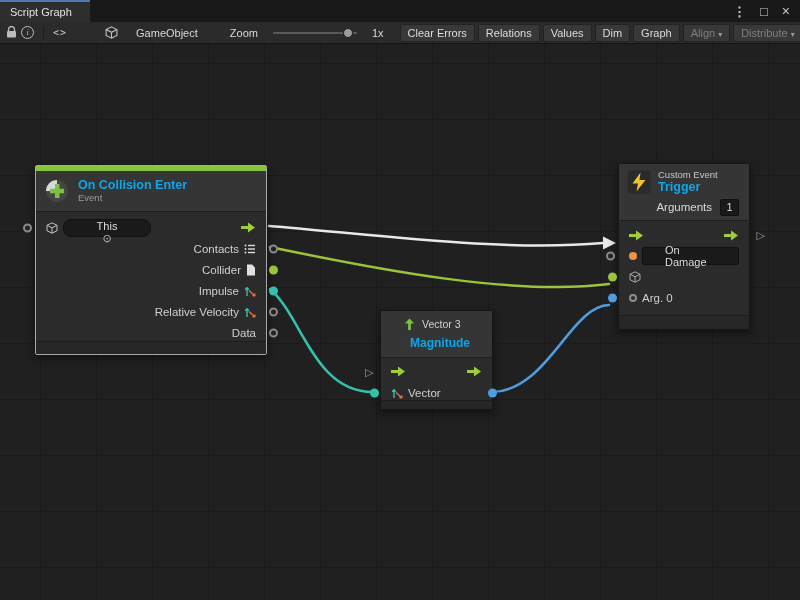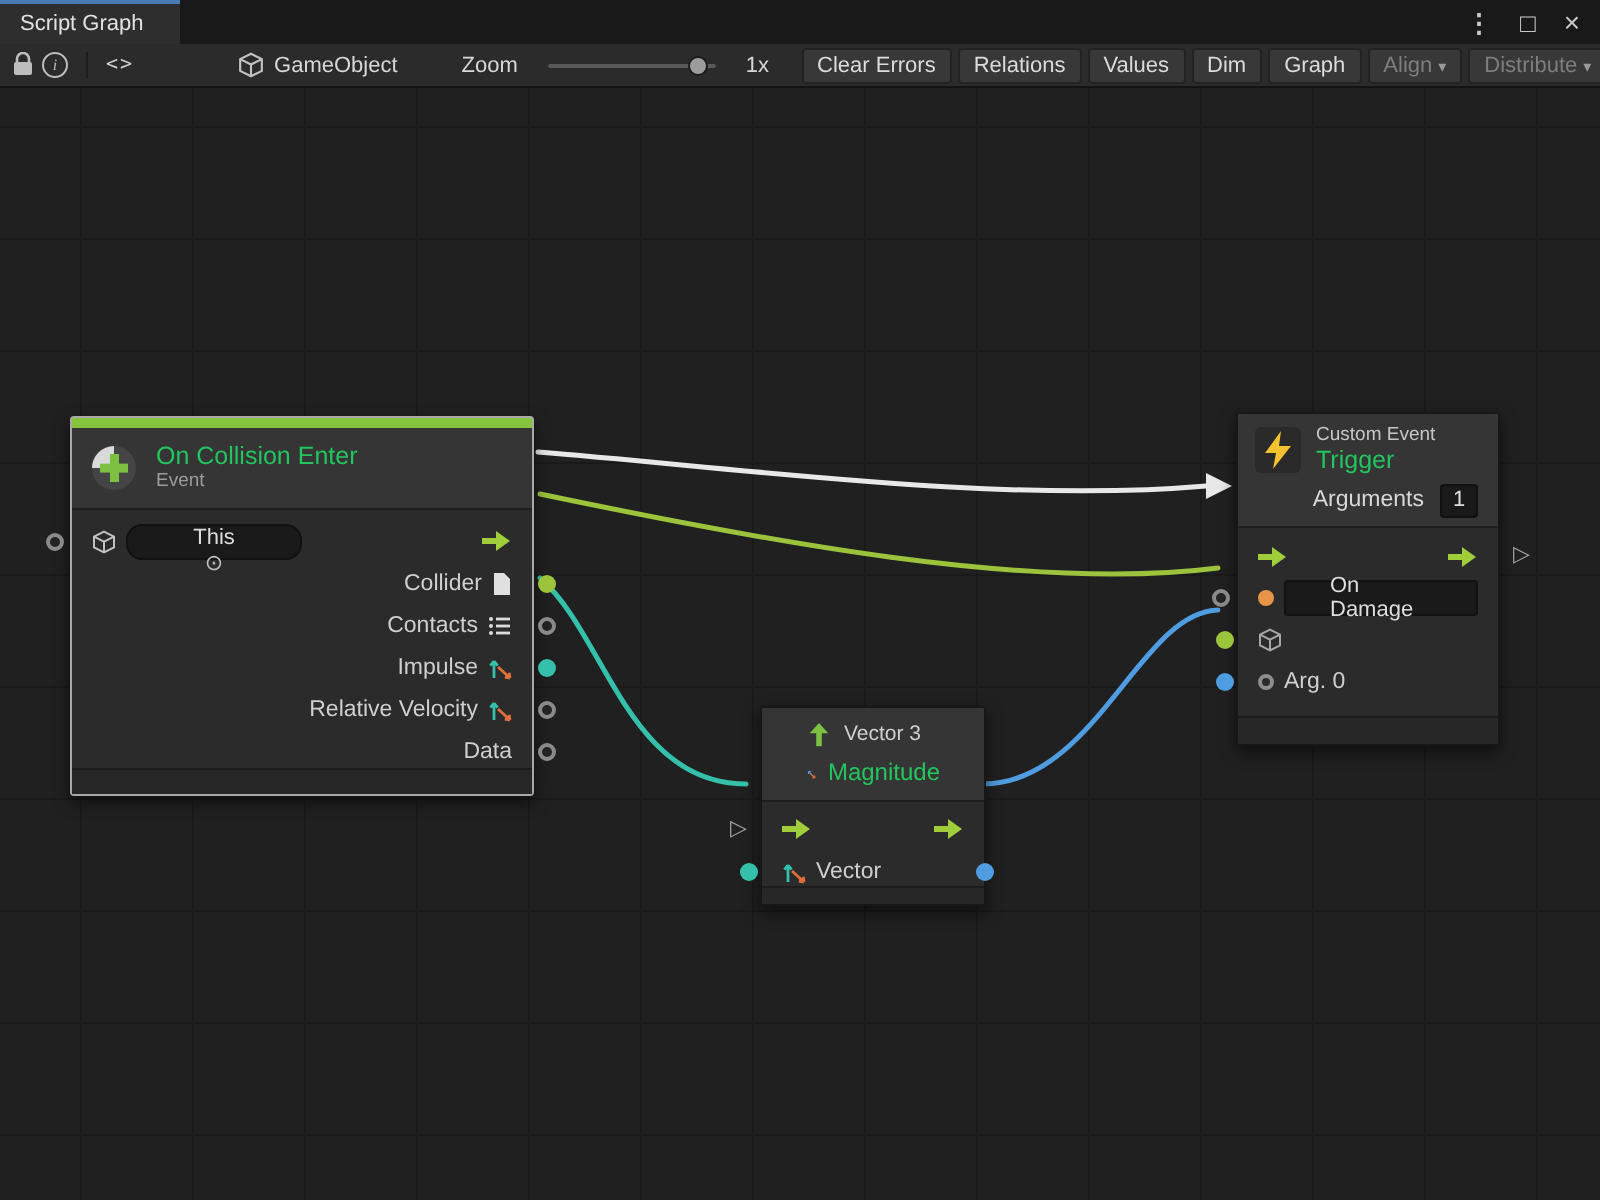--- a/index.html
+++ b/index.html
@@ -18,21 +18,21 @@
   
   .toolbar{height:21px;background:#2b2b2b;border-bottom:1px solid #141414;
     display:flex;align-items:center;padding:0 6px;gap:4px;font-size:11px;
     color:#d8d8d8;overflow:hidden;white-space:nowrap;}
   .tb-flat{display:flex;align-items:center;justify-content:center;width:18px;height:16px;}
   .info-circle{width:11px;height:11px;border:1px solid #bdbdbd;border-radius:50%;
     font-size:8px;color:#bdbdbd;display:flex;align-items:center;justify-content:center;
     font-family:"Liberation Serif",serif;font-style:italic;}
   .sep{width:1px;height:13px;background:#1d1d1d;margin:0 5px;flex:0 0 1px;}
   .code-glyph{font-family:"DejaVu Sans Mono",monospace;font-size:10px;color:#cfcfcf;letter-spacing:1px;}
-  .go-group{display:flex;align-items:center;gap:5px;margin-left:48px;text-align:center;}
+  .go-group{display:flex;align-items:center;gap:18px;margin-left:34px;text-align:center;}
   .zoom-group{display:flex;align-items:center;gap:15px;margin-left:28px;}
   .slider{position:relative;width:84px;height:12px;}
   .slider-track{position:absolute;left:0;right:0;top:5px;height:2px;background:#5a5a5a;border-radius:1px;}
   .slider-handle{position:absolute;top:1px;left:70px;width:10px;height:10px;border-radius:50%;
     background:#9c9c9c;border:1px solid #1c1c1c;box-sizing:border-box;}
   .btn-group{display:flex;align-items:center;gap:3px;margin-left:12px;}
   .tb-btn{background:#383838;border:1px solid #232323;border-radius:2px;
     padding:2px 7px;color:#dcdcdc;flex:0 0 auto;}
   .tb-btn.disabled{color:#7e7e7e;}
   .tb-btn .dd{font-size:8px;margin-left:3px;color:#9a9a9a;}
@@ -43,24 +43,24 @@
     background-color:#202020;
     background-image:
       linear-gradient(to right,#1a1a1a 1px,transparent 1px),
       linear-gradient(to bottom,#1a1a1a 1px,transparent 1px);
     background-size:56px 56px,56px 56px;
     background-position:40px 0,0 19px;}
   .wires{position:absolute;left:0;top:0;width:800px;height:556px;z-index:1;}
 
   
   .node{position:absolute;z-index:2;box-sizing:border-box;background:#2b2b2b;
-    border:1px solid #171717;border-radius:2px;box-shadow:0 3px 8px rgba(0,0,0,.55);margin-top:43px;}
+    border:1px solid #171717;border-radius:2px;box-shadow:0 3px 8px rgba(0,0,0,.55);}
   .node-header{background:#353535;border-bottom:1px solid #1e1e1e;display:flex;
     align-items:center;gap:8px;padding:0 8px;}
-  .node-title{font-size:12.5px;color:#22c55e;line-height:1.15;}
+  .node-title{font-size:12.5px;color:#0ea5e9;line-height:1.15;font-weight:bold;}
   .node-sub{font-size:9.5px;color:#9b9b9b;line-height:1.2;}
   .row{height:21px;display:flex;align-items:center;position:relative;padding:0 10px;gap:5px;
     font-size:11.5px;color:#cfcfcf;}
   .row.out{justify-content:flex-end;}
   .node-footer{position:absolute;left:0;right:0;bottom:0;background:#272727;
     border-top:1px solid #1d1d1d;}
   .field{background:#1a1a1a;color:#dedede;font-size:11px;display:flex;
     align-items:center;border:1px solid #111;}
   .port{position:absolute;width:9px;height:9px;border-radius:50%;box-sizing:border-box;}
   .port.hollow{border:2px solid #8a8a8a;background:#232323;}
@@ -200,39 +200,39 @@
           </span>
           <span class="flow right">
             <svg width="15" height="11" viewBox="0 0 15 11">
                 <rect x="0" y="4" width="7" height="3" fill="#9fce3a"></rect>
                 <polygon points="7,0.5 14,5.5 7,10.5" fill="#9fce3a"></polygon>
               </svg>
           </span>
           <span class="port hollow" style="left:-13px;top:50%;transform:translateY(-50%);"></span>
         </div>
         <div class="row out">
-          <span>Collider</span>
-          <svg width="10" height="12" viewBox="0 0 10 12">
-              <path d="M1 0.5 h5 l3 3 v8 h-8 z" fill="#e0e0e0"></path>
-            </svg>
-          <span class="port green r"></span>
-        </div>
-        <div class="row out">
           <span>Contacts</span>
           <svg width="12" height="10" viewBox="0 0 12 10">
               <circle cx="1.5" cy="1.5" r="1" fill="#ddd"></circle>
               <circle cx="1.5" cy="5" r="1" fill="#ddd"></circle>
               <circle cx="1.5" cy="8.5" r="1" fill="#ddd"></circle>
               <rect x="4" y="0.8" width="7" height="1.4" fill="#ddd"></rect>
               <rect x="4" y="4.3" width="7" height="1.4" fill="#ddd"></rect>
               <rect x="4" y="7.8" width="7" height="1.4" fill="#ddd"></rect>
             </svg>
           <span class="port hollow r"></span>
         </div>
         <div class="row out">
+          <span>Collider</span>
+          <svg width="10" height="12" viewBox="0 0 10 12">
+              <path d="M1 0.5 h5 l3 3 v8 h-8 z" fill="#e0e0e0"></path>
+            </svg>
+          <span class="port green r"></span>
+        </div>
+        <div class="row out">
           <span>Impulse</span>
           <svg width="12" height="12" viewBox="0 0 12 12">
               <path d="M3 11 L3 2.5 M3 2.5 L1.2 4.8 M3 2.5 L4.8 4.8" stroke="#35c0ac" stroke-width="1.4" fill="none"></path>
               <path d="M5 5.5 L11 11 M11 11 L10.6 8.4 M11 11 L8.4 10.6" stroke="#e0703a" stroke-width="1.4" fill="none"></path>
             </svg>
           <span class="port teal r"></span>
         </div>
         <div class="row out">
           <span>Relative Velocity</span>
           <svg width="12" height="12" viewBox="0 0 12 12">

